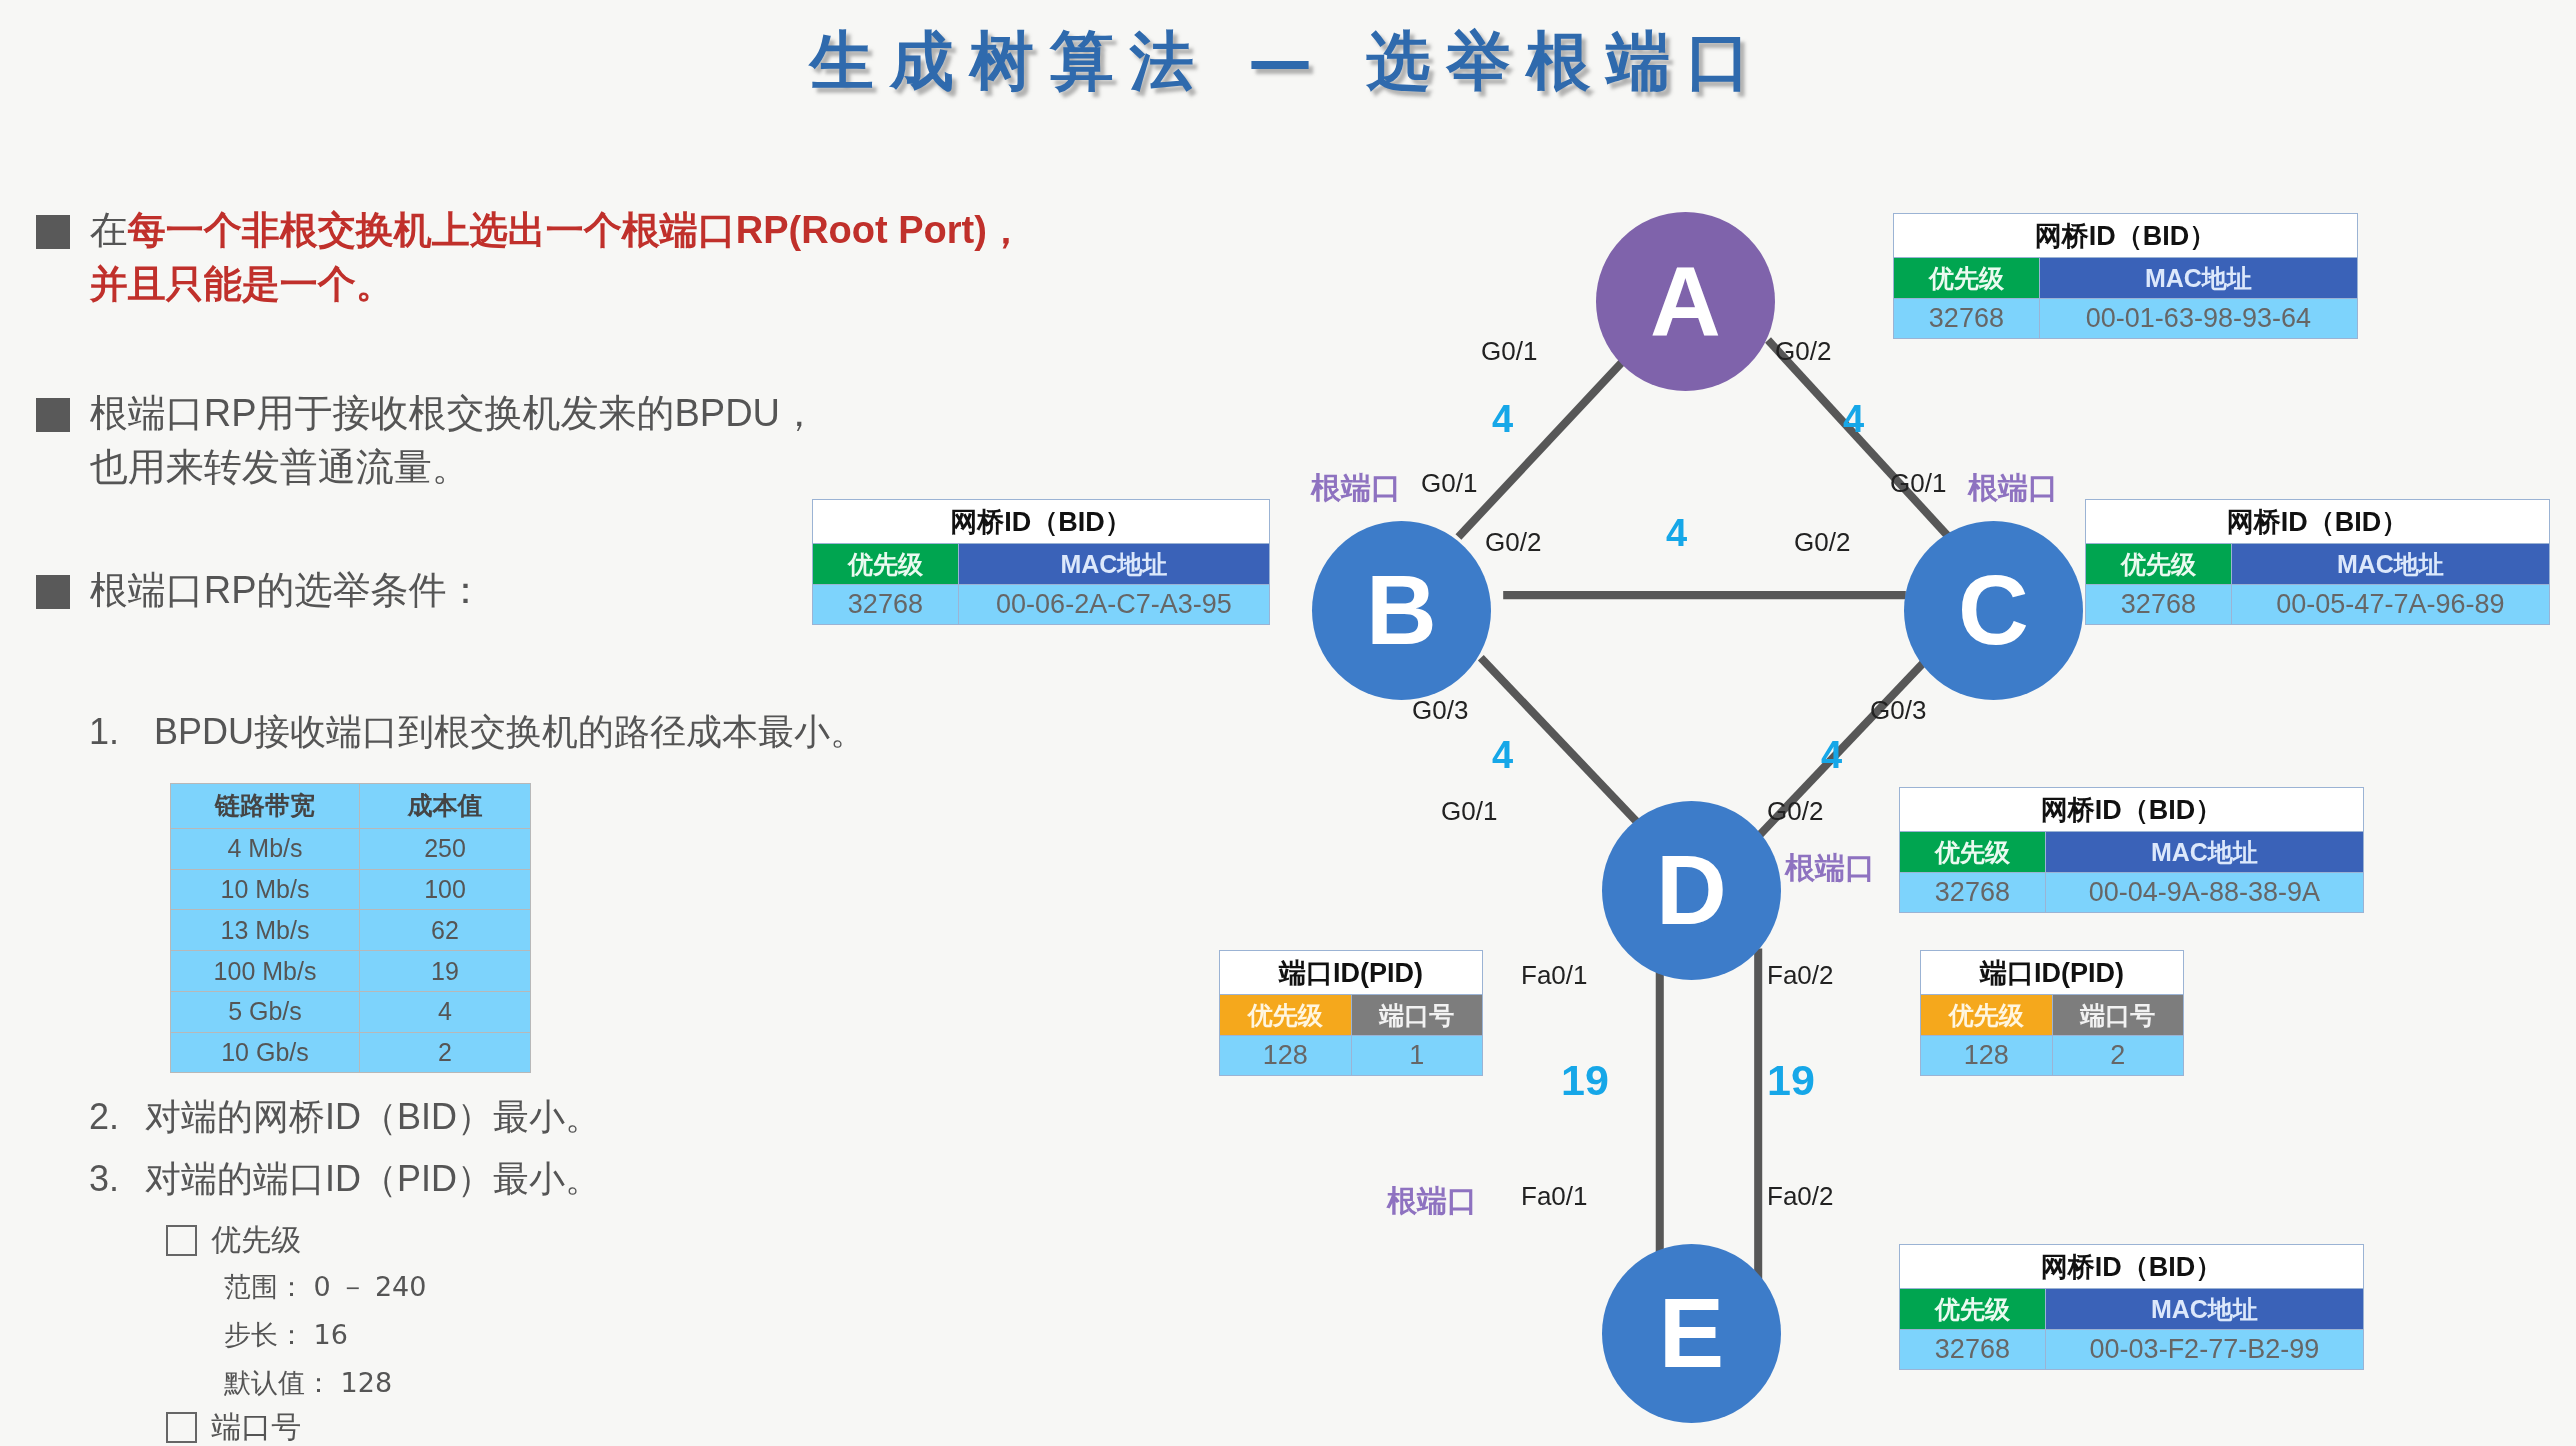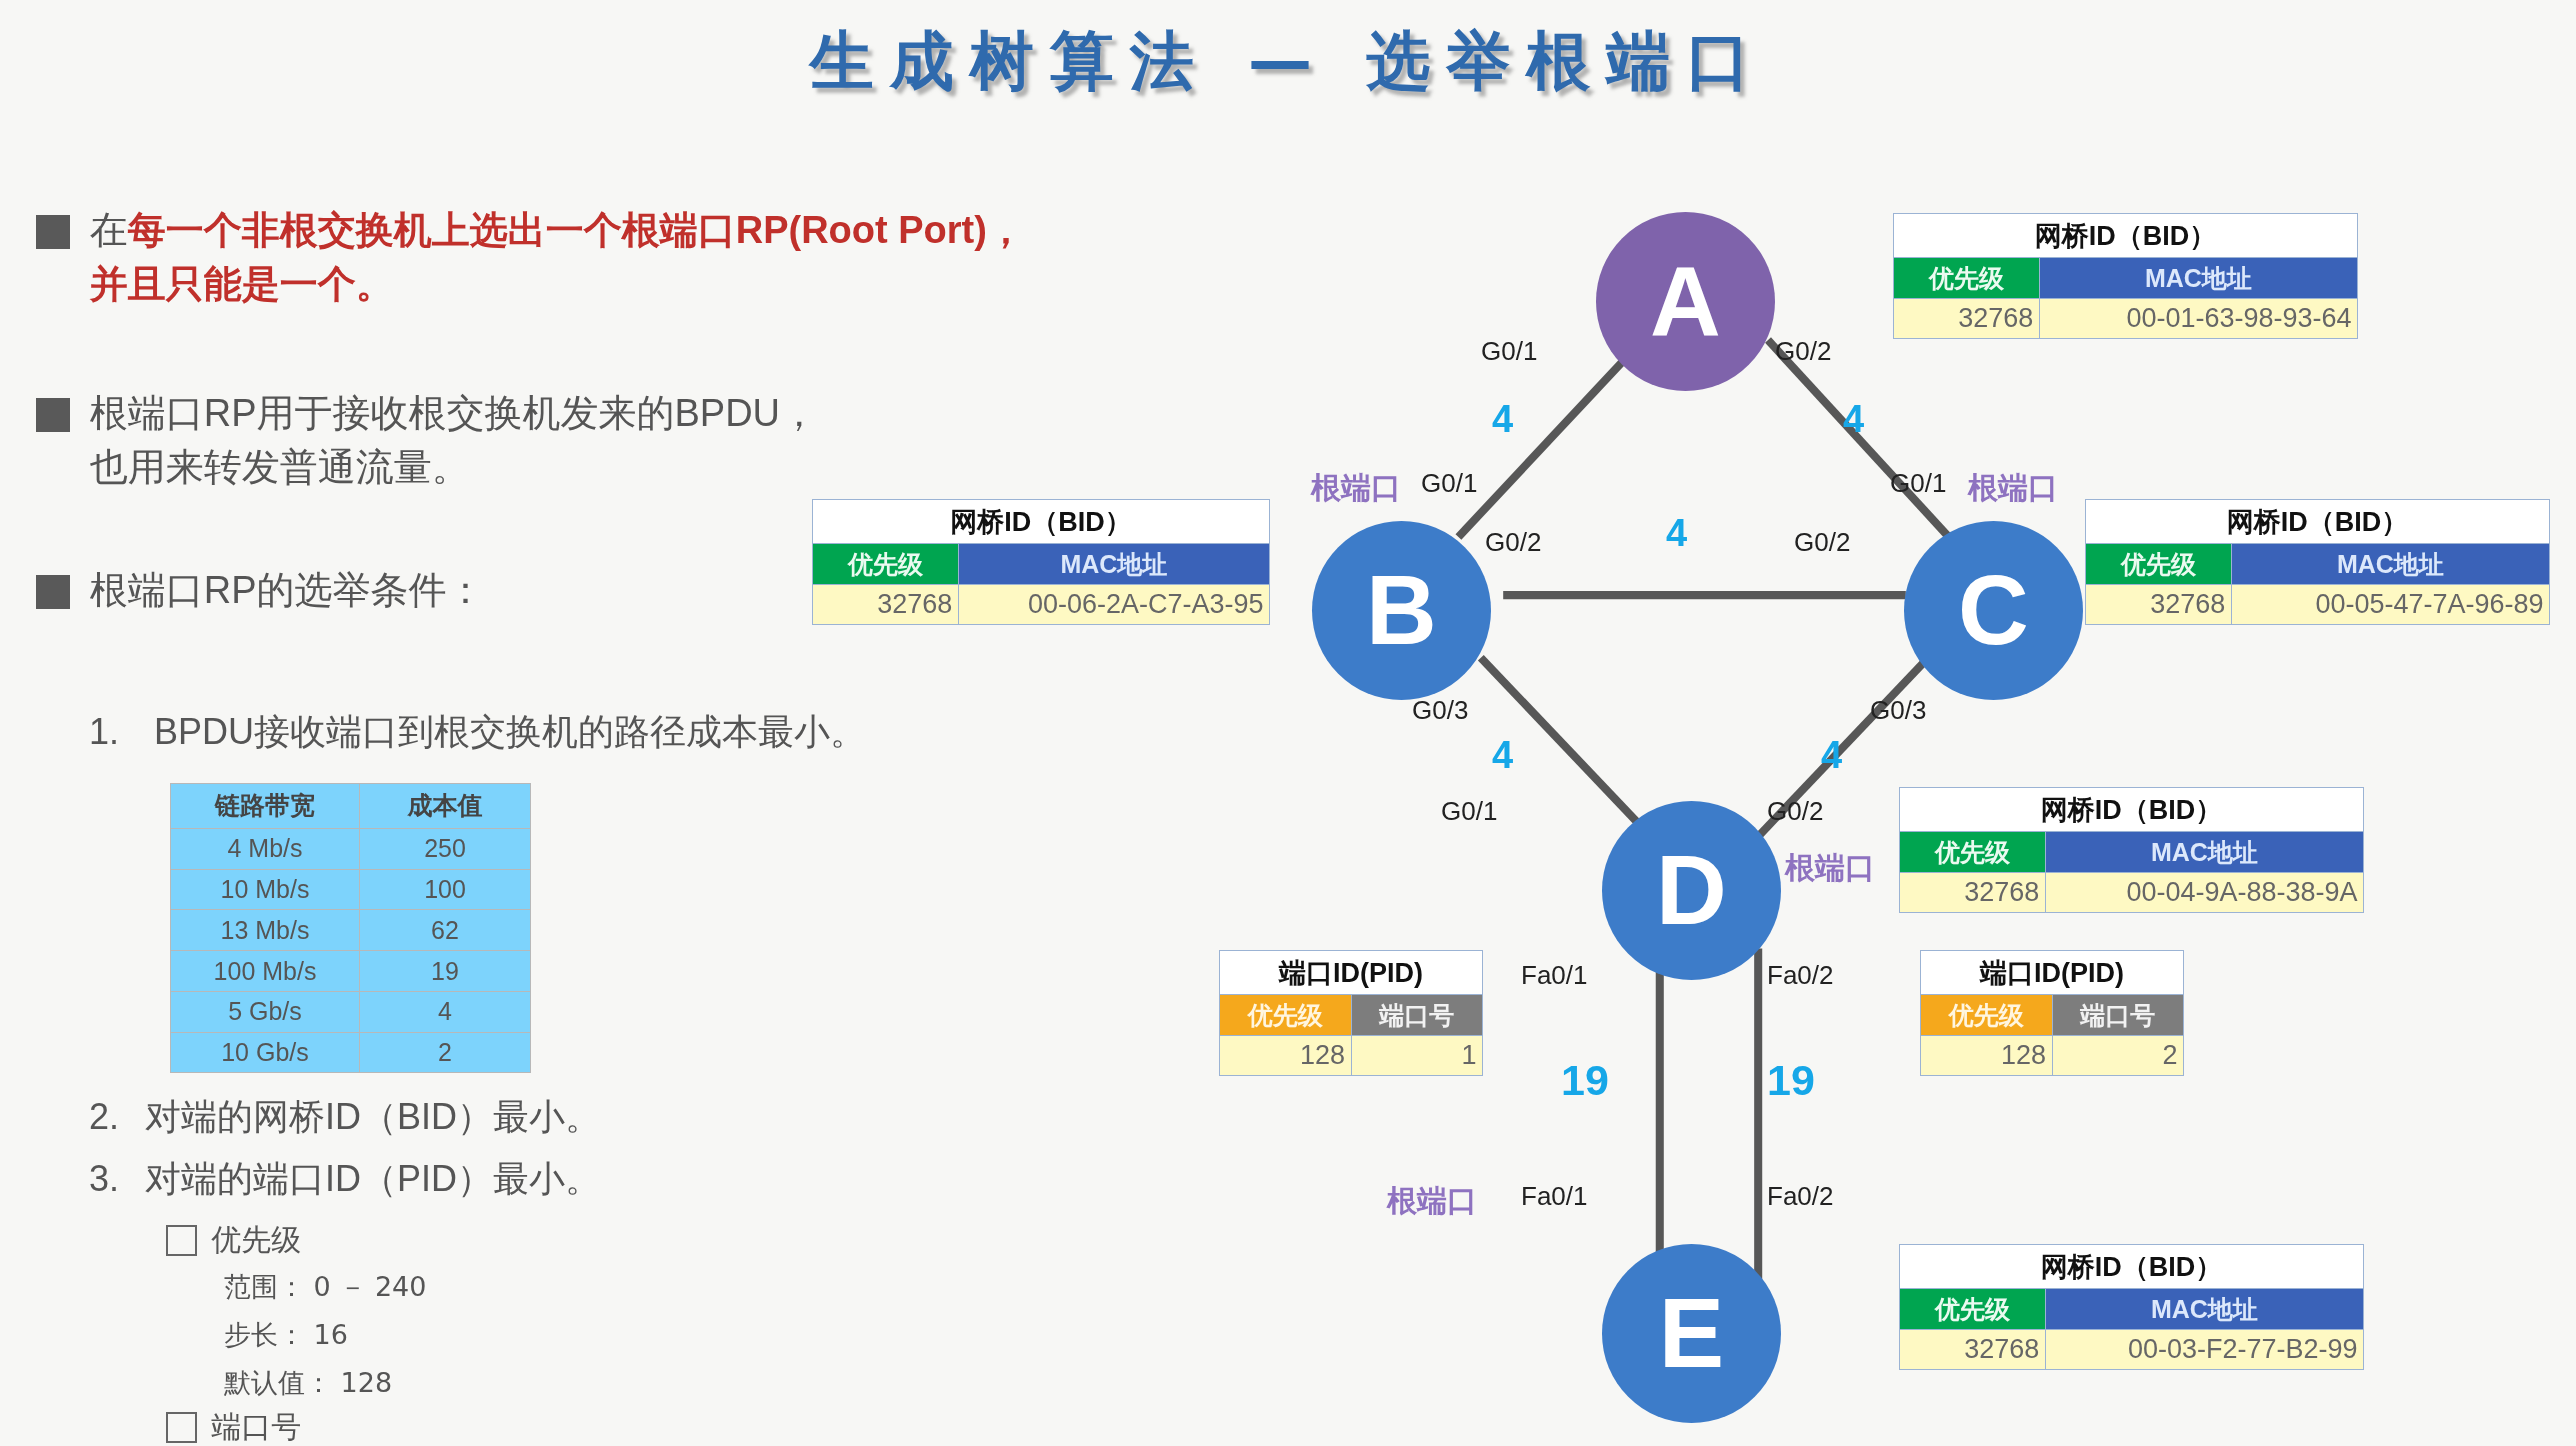--- a/index.html
+++ b/index.html
@@ -67,21 +67,21 @@
   svg.links{position:absolute;left:0;top:0;width:2576px;height:1447px;pointer-events:none;}
 
   
   .itbl{position:absolute;border:1.8px solid #9bb3d4;background:#fff;border-collapse:collapse;}
   .itbl td{border:0.9px solid #9bb3d4;text-align:center;padding:3.6px 5.4px;}
   .itbl .hdr{font-size:27px;font-weight:bold;color:#111;background:#fff;}
   .itbl .green{background:#00a550;color:#eafaf0;font-size:25px;font-weight:bold;}
   .itbl .bluec{background:#3a62b8;color:#dce8fb;font-size:25px;font-weight:bold;}
   .itbl .orange{background:#f5a81c;color:#fff6e0;font-size:25px;font-weight:bold;}
   .itbl .grayc{background:#7d7d7d;color:#f2f2f2;font-size:25px;font-weight:bold;}
-  .itbl .val{font-size:27px;color:#666;background:#fef9c3;text-align:right;}
+  .itbl .val{font-size:27px;color:#666;background:#7dd3fc;}
 </style>
 </head>
 <body>
 
 <div id="stage">
 
   <div class="title">生成树算法 — 选举根端口</div>
 
   <div class="bullet-row" style="left:36px;top:387px;width:1271px;">
     <div class="sq"></div>

